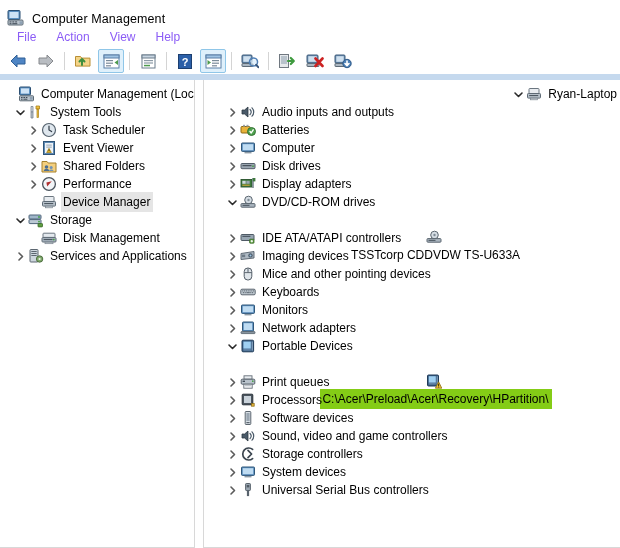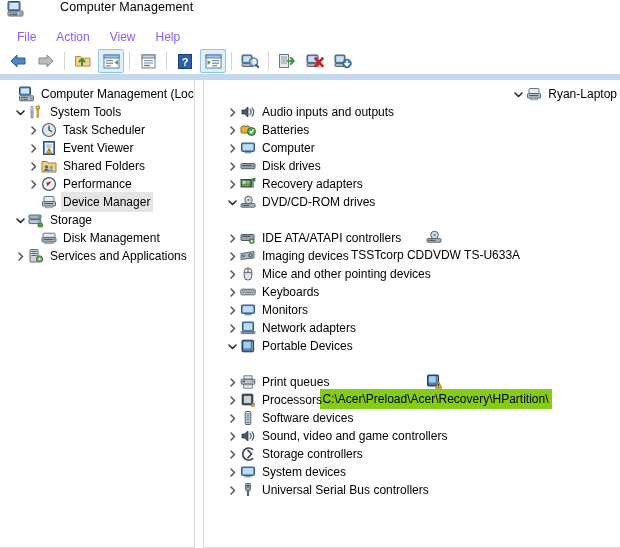--- a/index.html
+++ b/index.html
@@ -9,22 +9,22 @@
     font-family:"Liberation Sans", sans-serif;
     font-size:12px;
     color:#000000;
     overflow:hidden;
     -webkit-font-smoothing:antialiased;
   }
   .app{position:relative;width:620px;height:548px;background:#fff;}
 
   
   .titlebar{
-    height:26px;display:flex;align-items:flex-start;
-    padding-left:7px;background:#ffffff;gap:28px;
+    height:26px;display:flex;align-items:flex-end;
+    padding-left:7px;background:#ffffff;
   }
   .titlebar .tb-icon{width:17px;height:17px;margin-right:8px;flex:none;}
   .titlebar .tb-text{font-size:12.5px;color:#000;letter-spacing:.1px;}
 
   
   .menubar{
     height:22px;display:flex;align-items:center;
     padding-left:8px;background:#ffffff;
   }
   .menuitem{
@@ -525,21 +525,21 @@
           <span class="ico">
             <svg width="16" height="16" viewBox="0 0 16 16">
               <rect x="1" y="3.5" width="11" height="7.5" fill="#3f7a3f" stroke="#26512a" stroke-width="0.9"></rect>
               <rect x="2.3" y="4.8" width="3.4" height="3" fill="#cfd8df"></rect>
               <rect x="6.3" y="4.8" width="3.4" height="3" fill="#9aa6b1"></rect>
               <rect x="2.3" y="8.6" width="7.4" height="1.2" fill="#c8a23a"></rect>
               <rect x="12.2" y="2" width="1.6" height="10" fill="#7e8a95"></rect>
               <rect x="12.8" y="2" width="2.6" height="3.4" fill="#3f7a3f"></rect>
             </svg>
           </span>
-          <span class="lbl">Recovery adapters</span>
+          <span class="lbl">Display adapters</span>
         </div>
 
         <div class="row r1">
           <span class="twisty">
             <svg width="11" height="11" viewBox="0 0 11 11">
                 <path class="chev chev-dark" d="M2 4 L5.5 7.5 L9 4"></path>
               </svg>
           </span>
           <span class="ico">
             <svg width="16" height="16" viewBox="0 0 16 16">

